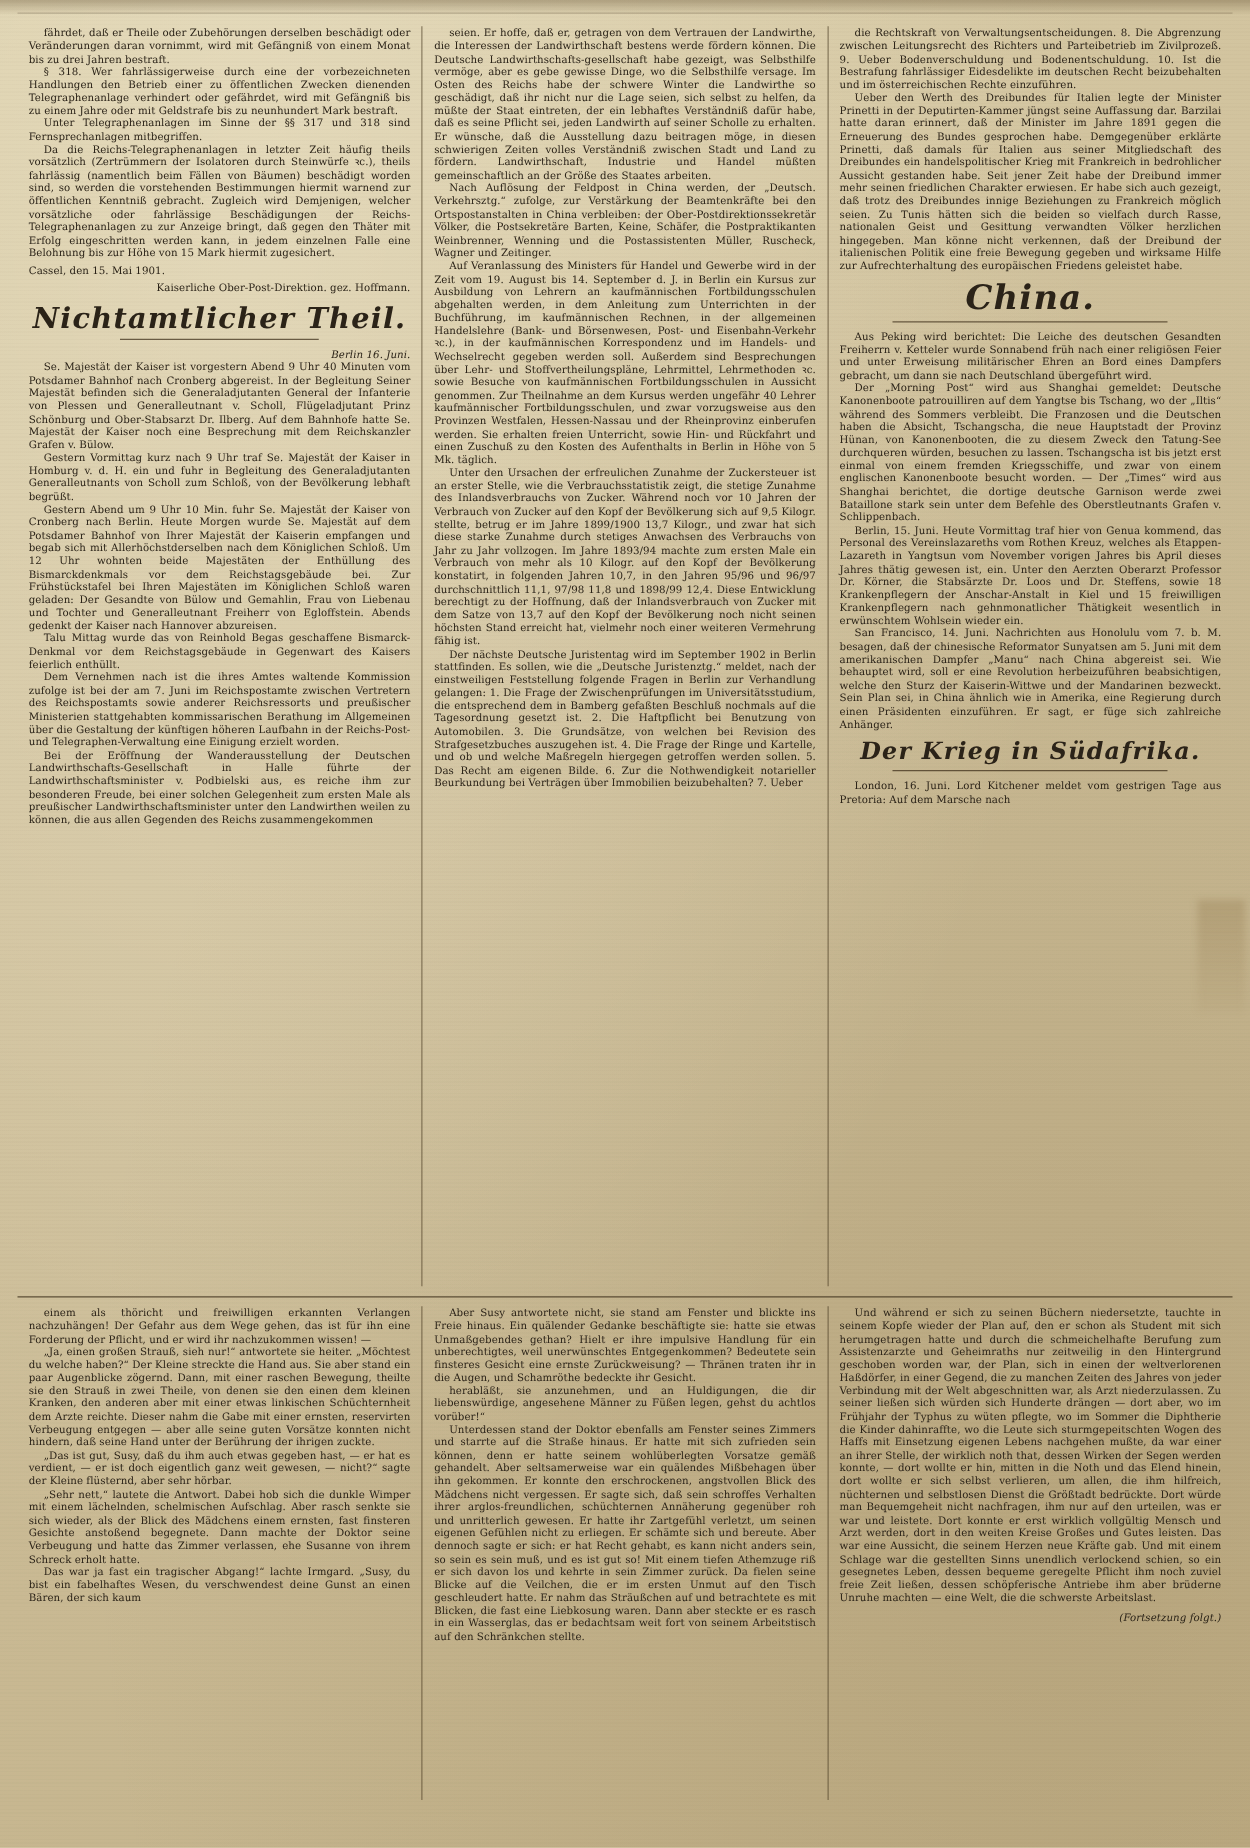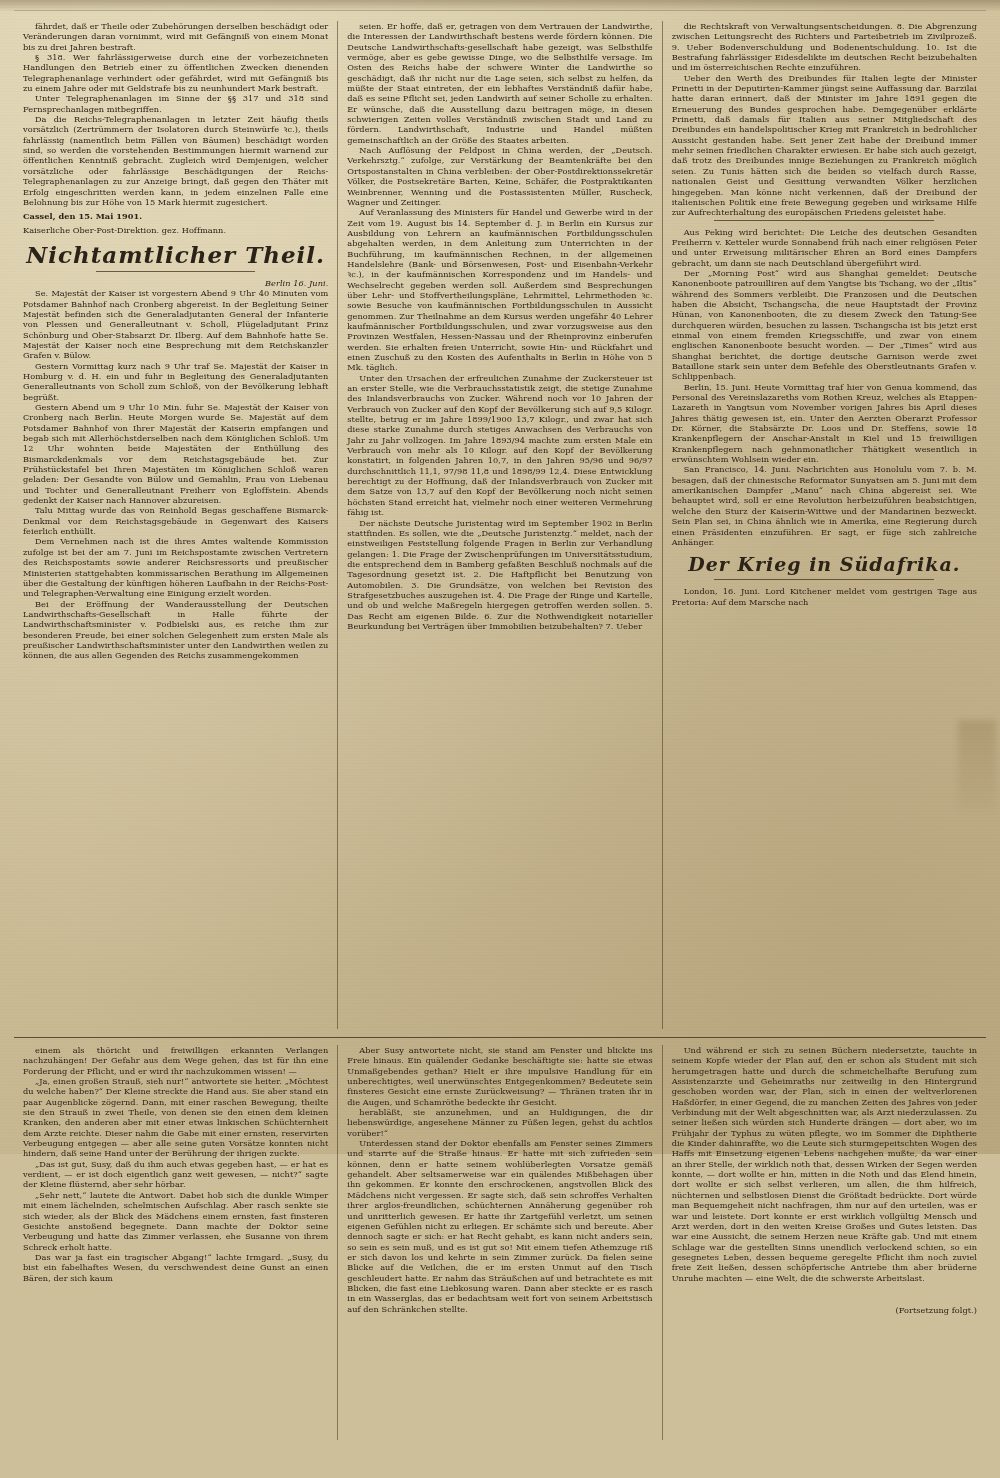--- a/index.html
+++ b/index.html
@@ -10,21 +10,21 @@
   body {
     width: 1000px;
     height: 1478px;
     overflow: hidden;
     font-family: "DejaVu Serif", serif;
     color: #2b2318;
   }
   .page {
     position: relative;
     width: 1000px;
-    height: 1154px;
+    height: 1478px;
     background:
       radial-gradient(ellipse at 20% 10%, rgba(255,250,230,0.35), rgba(0,0,0,0) 60%),
       radial-gradient(ellipse at 85% 80%, rgba(120,95,50,0.18), rgba(0,0,0,0) 65%),
       linear-gradient(160deg, #d8cba6 0%, #cfc09b 35%, #c9b993 70%, #c2b189 100%);
     box-sizing: border-box;
     padding: 10px 14px 24px 14px;
   }
   .page::after {
     content: "";
     position: absolute;
@@ -61,22 +61,22 @@
     margin: 0 0 0 0;
     text-align: justify;
     text-justify: inter-word;
     font-size: 8.2px;
     line-height: 10.35px;
     letter-spacing: 0.05px;
     text-indent: 12px;
     hyphens: auto;
     -webkit-hyphens: auto;
   }
-  p.noind { text-indent: 0; font-weight: bold; }
-  p.cent { text-align: left; text-indent: 0; }
+  p.noind { text-indent: 0; }
+  p.cent { text-align: right; text-indent: 0; }
   .midrule {
     border: 0;
     border-top: 1.5px solid rgba(55,40,20,0.75);
     margin: 8px 0 7px 0;
   }
   .fraktur-head {
     font-family: "DejaVu Serif", serif;
     font-weight: bold;
     text-align: center;
     letter-spacing: 1px;
@@ -108,21 +108,21 @@
     line-height: 10.3px;
     margin-top: 3px;
     font-style: italic;
   }
   .sig {
     text-align: center;
     font-size: 8.2px;
     line-height: 10.4px;
     margin-top: 3px;
   }
-  .end { text-align: right; font-size: 8.2px; margin-top: 22px; }
+  .end { text-align: right; font-style: italic; font-size: 8.2px; margin-top: 6px; }
   .fade-top {
     position: absolute;
     top: 0; left: 0; right: 0; height: 12px;
     background: linear-gradient(180deg, rgba(90,70,40,0.35), rgba(0,0,0,0));
     pointer-events: none;
   }
   .blotch {
     position: absolute;
     right: 4px;
     top: 720px;
@@ -168,20 +168,21 @@
       <p>Nach Auflösung der Feldpost in China werden, der „Deutsch. Verkehrsztg.“ zufolge, zur Verstärkung der Beamtenkräfte bei den Ortspostanstalten in China verbleiben: der Ober-Postdirektionssekretär Völker, die Postsekretäre Barten, Keine, Schäfer, die Postpraktikanten Weinbrenner, Wenning und die Postassistenten Müller, Ruscheck, Wagner und Zeitinger.</p>
       <p>Auf Veranlassung des Ministers für Handel und Gewerbe wird in der Zeit vom 19. August bis 14. September d. J. in Berlin ein Kursus zur Ausbildung von Lehrern an kaufmännischen Fortbildungsschulen abgehalten werden, in dem Anleitung zum Unterrichten in der Buchführung, im kaufmännischen Rechnen, in der allgemeinen Handelslehre (Bank- und Börsenwesen, Post- und Eisenbahn-Verkehr ꝛc.), in der kaufmännischen Korrespondenz und im Handels- und Wechselrecht gegeben werden soll.  Außerdem sind Besprechungen über Lehr- und Stoffvertheilungspläne, Lehrmittel, Lehrmethoden ꝛc. sowie Besuche von kaufmännischen Fortbildungsschulen in Aussicht genommen.  Zur Theilnahme an dem Kursus werden ungefähr 40 Lehrer kaufmännischer Fortbildungsschulen, und zwar vorzugsweise aus den Provinzen Westfalen, Hessen-Nassau und der Rheinprovinz einberufen werden.  Sie erhalten freien Unterricht, sowie Hin- und Rückfahrt und einen Zuschuß zu den Kosten des Aufenthalts in Berlin in Höhe von 5 Mk. täglich.</p>
       <p>Unter den Ursachen der erfreulichen Zunahme der Zuckersteuer ist an erster Stelle, wie die Verbrauchsstatistik zeigt, die stetige Zunahme des Inlandsverbrauchs von Zucker.  Während noch vor 10 Jahren der Verbrauch von Zucker auf den Kopf der Bevölkerung sich auf 9,5 Kilogr. stellte, betrug er im Jahre 1899/1900 13,7 Kilogr., und zwar hat sich diese starke Zunahme durch stetiges Anwachsen des Verbrauchs von Jahr zu Jahr vollzogen.  Im Jahre 1893/94 machte zum ersten Male ein Verbrauch von mehr als 10 Kilogr. auf den Kopf der Bevölkerung konstatirt, in folgenden Jahren 10,7, in den Jahren 95/96 und 96/97 durchschnittlich 11,1, 97/98 11,8 und 1898/99 12,4.  Diese Entwicklung berechtigt zu der Hoffnung, daß der Inlandsverbrauch von Zucker mit dem Satze von 13,7 auf den Kopf der Bevölkerung noch nicht seinen höchsten Stand erreicht hat, vielmehr noch einer weiteren Vermehrung fähig ist.</p>
       <p>Der nächste Deutsche Juristentag wird im September 1902 in Berlin stattfinden.  Es sollen, wie die „Deutsche Juristenztg.“ meldet, nach der einstweiligen Feststellung folgende Fragen in Berlin zur Verhandlung gelangen: 1. Die Frage der Zwischenprüfungen im Universitätsstudium, die entsprechend dem in Bamberg gefaßten Beschluß nochmals auf die Tagesordnung gesetzt ist.  2. Die Haftpflicht bei Benutzung von Automobilen.  3. Die Grundsätze, von welchen bei Revision des Strafgesetzbuches auszugehen ist.  4. Die Frage der Ringe und Kartelle, und ob und welche Maßregeln hiergegen getroffen werden sollen.  5. Das Recht am eigenen Bilde.  6. Zur die Nothwendigkeit notarieller Beurkundung bei Verträgen über Immobilien beizubehalten?  7. Ueber</p>
     </div>
 
     <div class="col">
       <p>die Rechtskraft von Verwaltungsentscheidungen.  8. Die Abgrenzung zwischen Leitungsrecht des Richters und Parteibetrieb im Zivilprozeß.  9. Ueber Bodenverschuldung und Bodenentschuldung.  10. Ist die Bestrafung fahrlässiger Eidesdelikte im deutschen Recht beizubehalten und im österreichischen Rechte einzuführen.</p>
       <p>Ueber den Werth des Dreibundes für Italien legte der Minister Prinetti in der Deputirten-Kammer jüngst seine Auffassung dar.  Barzilai hatte daran erinnert, daß der Minister im Jahre 1891 gegen die Erneuerung des Bundes gesprochen habe.  Demgegenüber erklärte Prinetti, daß damals für Italien aus seiner Mitgliedschaft des Dreibundes ein handelspolitischer Krieg mit Frankreich in bedrohlicher Aussicht gestanden habe.  Seit jener Zeit habe der Dreibund immer mehr seinen friedlichen Charakter erwiesen.  Er habe sich auch gezeigt, daß trotz des Dreibundes innige Beziehungen zu Frankreich möglich seien.  Zu Tunis hätten sich die beiden so vielfach durch Rasse, nationalen Geist und Gesittung verwandten Völker herzlichen hingegeben.  Man könne nicht verkennen, daß der Dreibund der italienischen Politik eine freie Bewegung gegeben und wirksame Hilfe zur Aufrechterhaltung des europäischen Friedens geleistet habe.</p>
 
+      <div class="fraktur-head h-china">China.</div>
       <hr class="headrule wide">
 
       <p>Aus Peking wird berichtet: Die Leiche des deutschen Gesandten Freiherrn v. Ketteler wurde Sonnabend früh nach einer religiösen Feier und unter Erweisung militärischer Ehren an Bord eines Dampfers gebracht, um dann sie nach Deutschland übergeführt wird.</p>
       <p>Der „Morning Post“ wird aus Shanghai gemeldet: Deutsche Kanonenboote patrouilliren auf dem Yangtse bis Tschang, wo der „Iltis“ während des Sommers verbleibt.  Die Franzosen und die Deutschen haben die Absicht, Tschangscha, die neue Hauptstadt der Provinz Hünan, von Kanonenbooten, die zu diesem Zweck den Tatung-See durchqueren würden, besuchen zu lassen.  Tschangscha ist bis jetzt erst einmal von einem fremden Kriegsschiffe, und zwar von einem englischen Kanonenboote besucht worden.  — Der „Times“ wird aus Shanghai berichtet, die dortige deutsche Garnison werde zwei Bataillone stark sein unter dem Befehle des Oberstleutnants Grafen v. Schlippenbach.</p>
       <p>Berlin, 15. Juni.  Heute Vormittag traf hier von Genua kommend, das Personal des Vereinslazareths vom Rothen Kreuz, welches als Etappen-Lazareth in Yangtsun vom November vorigen Jahres bis April dieses Jahres thätig gewesen ist, ein.  Unter den Aerzten Oberarzt Professor Dr. Körner, die Stabsärzte Dr. Loos und Dr. Steffens, sowie 18 Krankenpflegern der Anschar-Anstalt in Kiel und 15 freiwilligen Krankenpflegern nach gehnmonatlicher Thätigkeit wesentlich in erwünschtem Wohlsein wieder ein.</p>
       <p>San Francisco, 14. Juni.  Nachrichten aus Honolulu vom 7. b. M. besagen, daß der chinesische Reformator Sunyatsen am 5. Juni mit dem amerikanischen Dampfer „Manu“ nach China abgereist sei.  Wie behauptet wird, soll er eine Revolution herbeizuführen beabsichtigen, welche den Sturz der Kaiserin-Wittwe und der Mandarinen bezweckt.  Sein Plan sei, in China ähnlich wie in Amerika, eine Regierung durch einen Präsidenten einzuführen.  Er sagt, er füge sich zahlreiche Anhänger.</p>
 
       <div class="fraktur-head h-krieg">Der Krieg in Südafrika.</div>
       <hr class="headrule wide">
 

